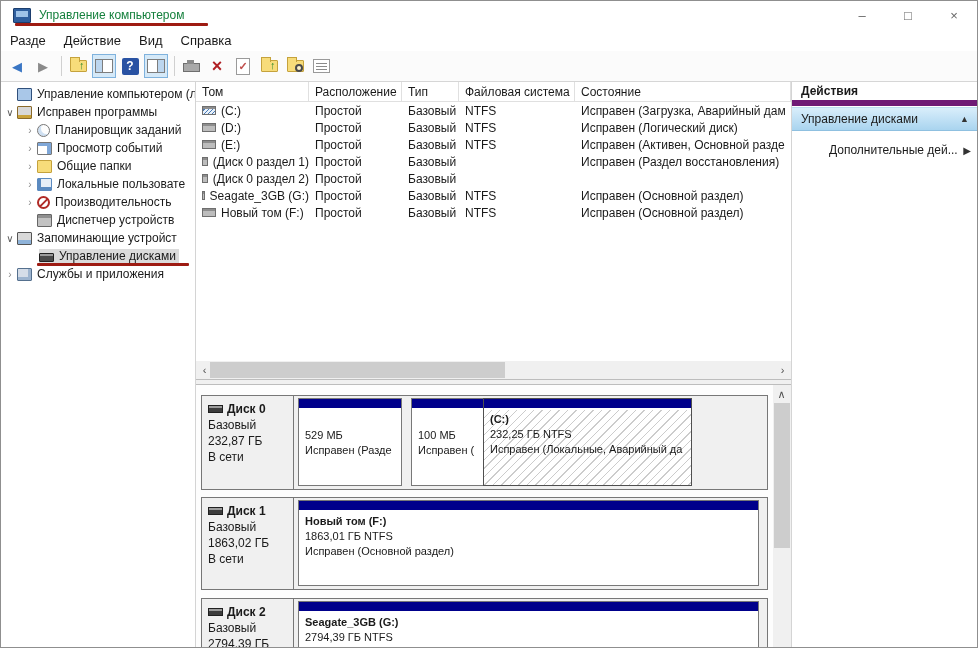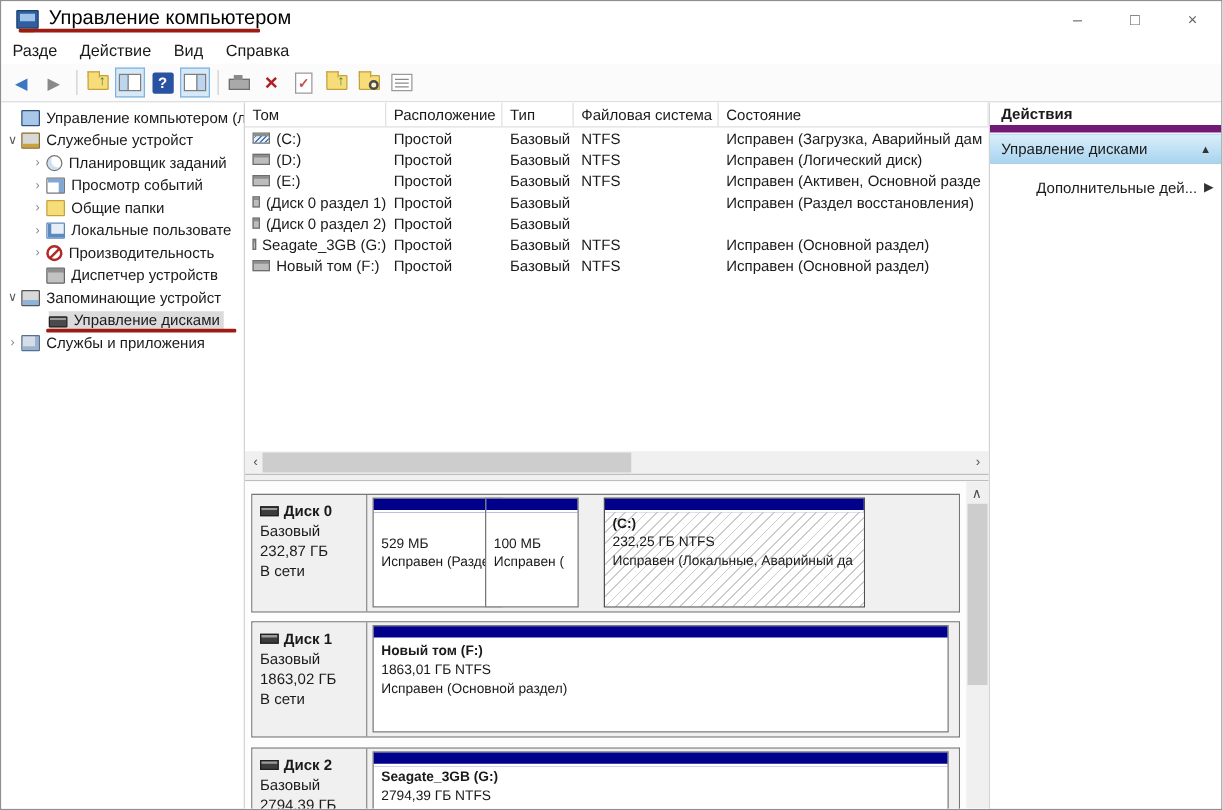--- a/index.html
+++ b/index.html
@@ -5,21 +5,21 @@
   * { margin:0; padding:0; box-sizing:border-box; }
   html,body { background:#e8e8e8; }
   body { font-family:"Liberation Sans", sans-serif; font-size:12px; color:#1a1a1a; }
   .window { position:relative; width:978px; height:648px; background:#ffffff; border:1px solid #8f8f8f; overflow:hidden; }
 
   
   .titlebar { position:absolute; left:0; top:0; width:100%; height:28px; background:#ffffff; display:flex; align-items:center; }
   .app-icon { width:18px; height:15px; margin:0 8px 0 12px; position:relative; background:#2f5f9e; border:1px solid #1c3e6e; border-radius:1px; }
   .app-icon::after { content:""; position:absolute; left:2px; top:2px; right:2px; bottom:5px; background:#9fc3e8; }
   .app-icon::before { content:""; position:absolute; left:3px; bottom:-4px; width:10px; height:3px; background:#c9a23a; }
-  .title-text { color:#000000; font-size:16px; }
+  .title-text { color:#15803d; font-size:12px; }
   .win-controls { position:absolute; right:0; top:0; height:28px; display:flex; }
   .win-btn { width:46px; height:28px; display:flex; align-items:center; justify-content:center; color:#666; font-size:13px; }
   .annot-line { position:absolute; background:#9e1b12; border-radius:1px; }
   .annot-title { left:14px; top:22px; width:193px; height:3px; }
   .annot-tree { left:36px; top:262px; width:152px; height:3px; z-index:5; }
 
   
   .menubar { position:absolute; left:0; top:28px; width:100%; height:22px; background:#ffffff; display:flex; align-items:center; font-size:13px; }
   .menu-item { padding:0 9px; height:22px; display:flex; align-items:center; }
 
@@ -184,21 +184,21 @@
   </div>
 
   <div class="tree-pane">
     <div class="tree-row" style="padding-left:16px;">
       <span class="ti ti-computer"></span>
       <span class="tree-label">Управление компьютером (л</span>
     </div>
     <div class="tree-row" style="padding-left:2px;">
       <span class="tw exp">∨</span>
       <span class="ti ti-tools"></span>
-      <span class="tree-label">Служебные устройст</span>
+      <span class="tree-label">Исправен программы</span>
     </div>
     <div class="tree-row" style="padding-left:22px;">
       <span class="tw">›</span>
       <span class="ti ti-clock"></span>
       <span class="tree-label">Планировщик заданий</span>
     </div>
     <div class="tree-row" style="padding-left:22px;">
       <span class="tw">›</span>
       <span class="ti ti-event"></span>
       <span class="tree-label">Просмотр событий</span>
@@ -343,21 +343,21 @@
           <div>В сети</div>
         </div>
         <div class="part-area">
           <div class="part" style="left:4px;width:104px;">
             <div class="pbar"></div>
             <div class="ptext low">
               <div>529 МБ</div>
               <div>Исправен (Разде</div>
             </div>
           </div>
-          <div class="part" style="left:94px;width:75px;">
+          <div class="part" style="left:117px;width:75px;">
             <div class="pbar"></div>
             <div class="ptext low">
               <div>100 МБ</div>
               <div>Исправен (</div>
             </div>
           </div>
           <div class="part sel" style="left:189px;width:209px;">
             <div class="pbar"></div>
             <div class="ptext">
               <div class="pname">(C:)</div>

